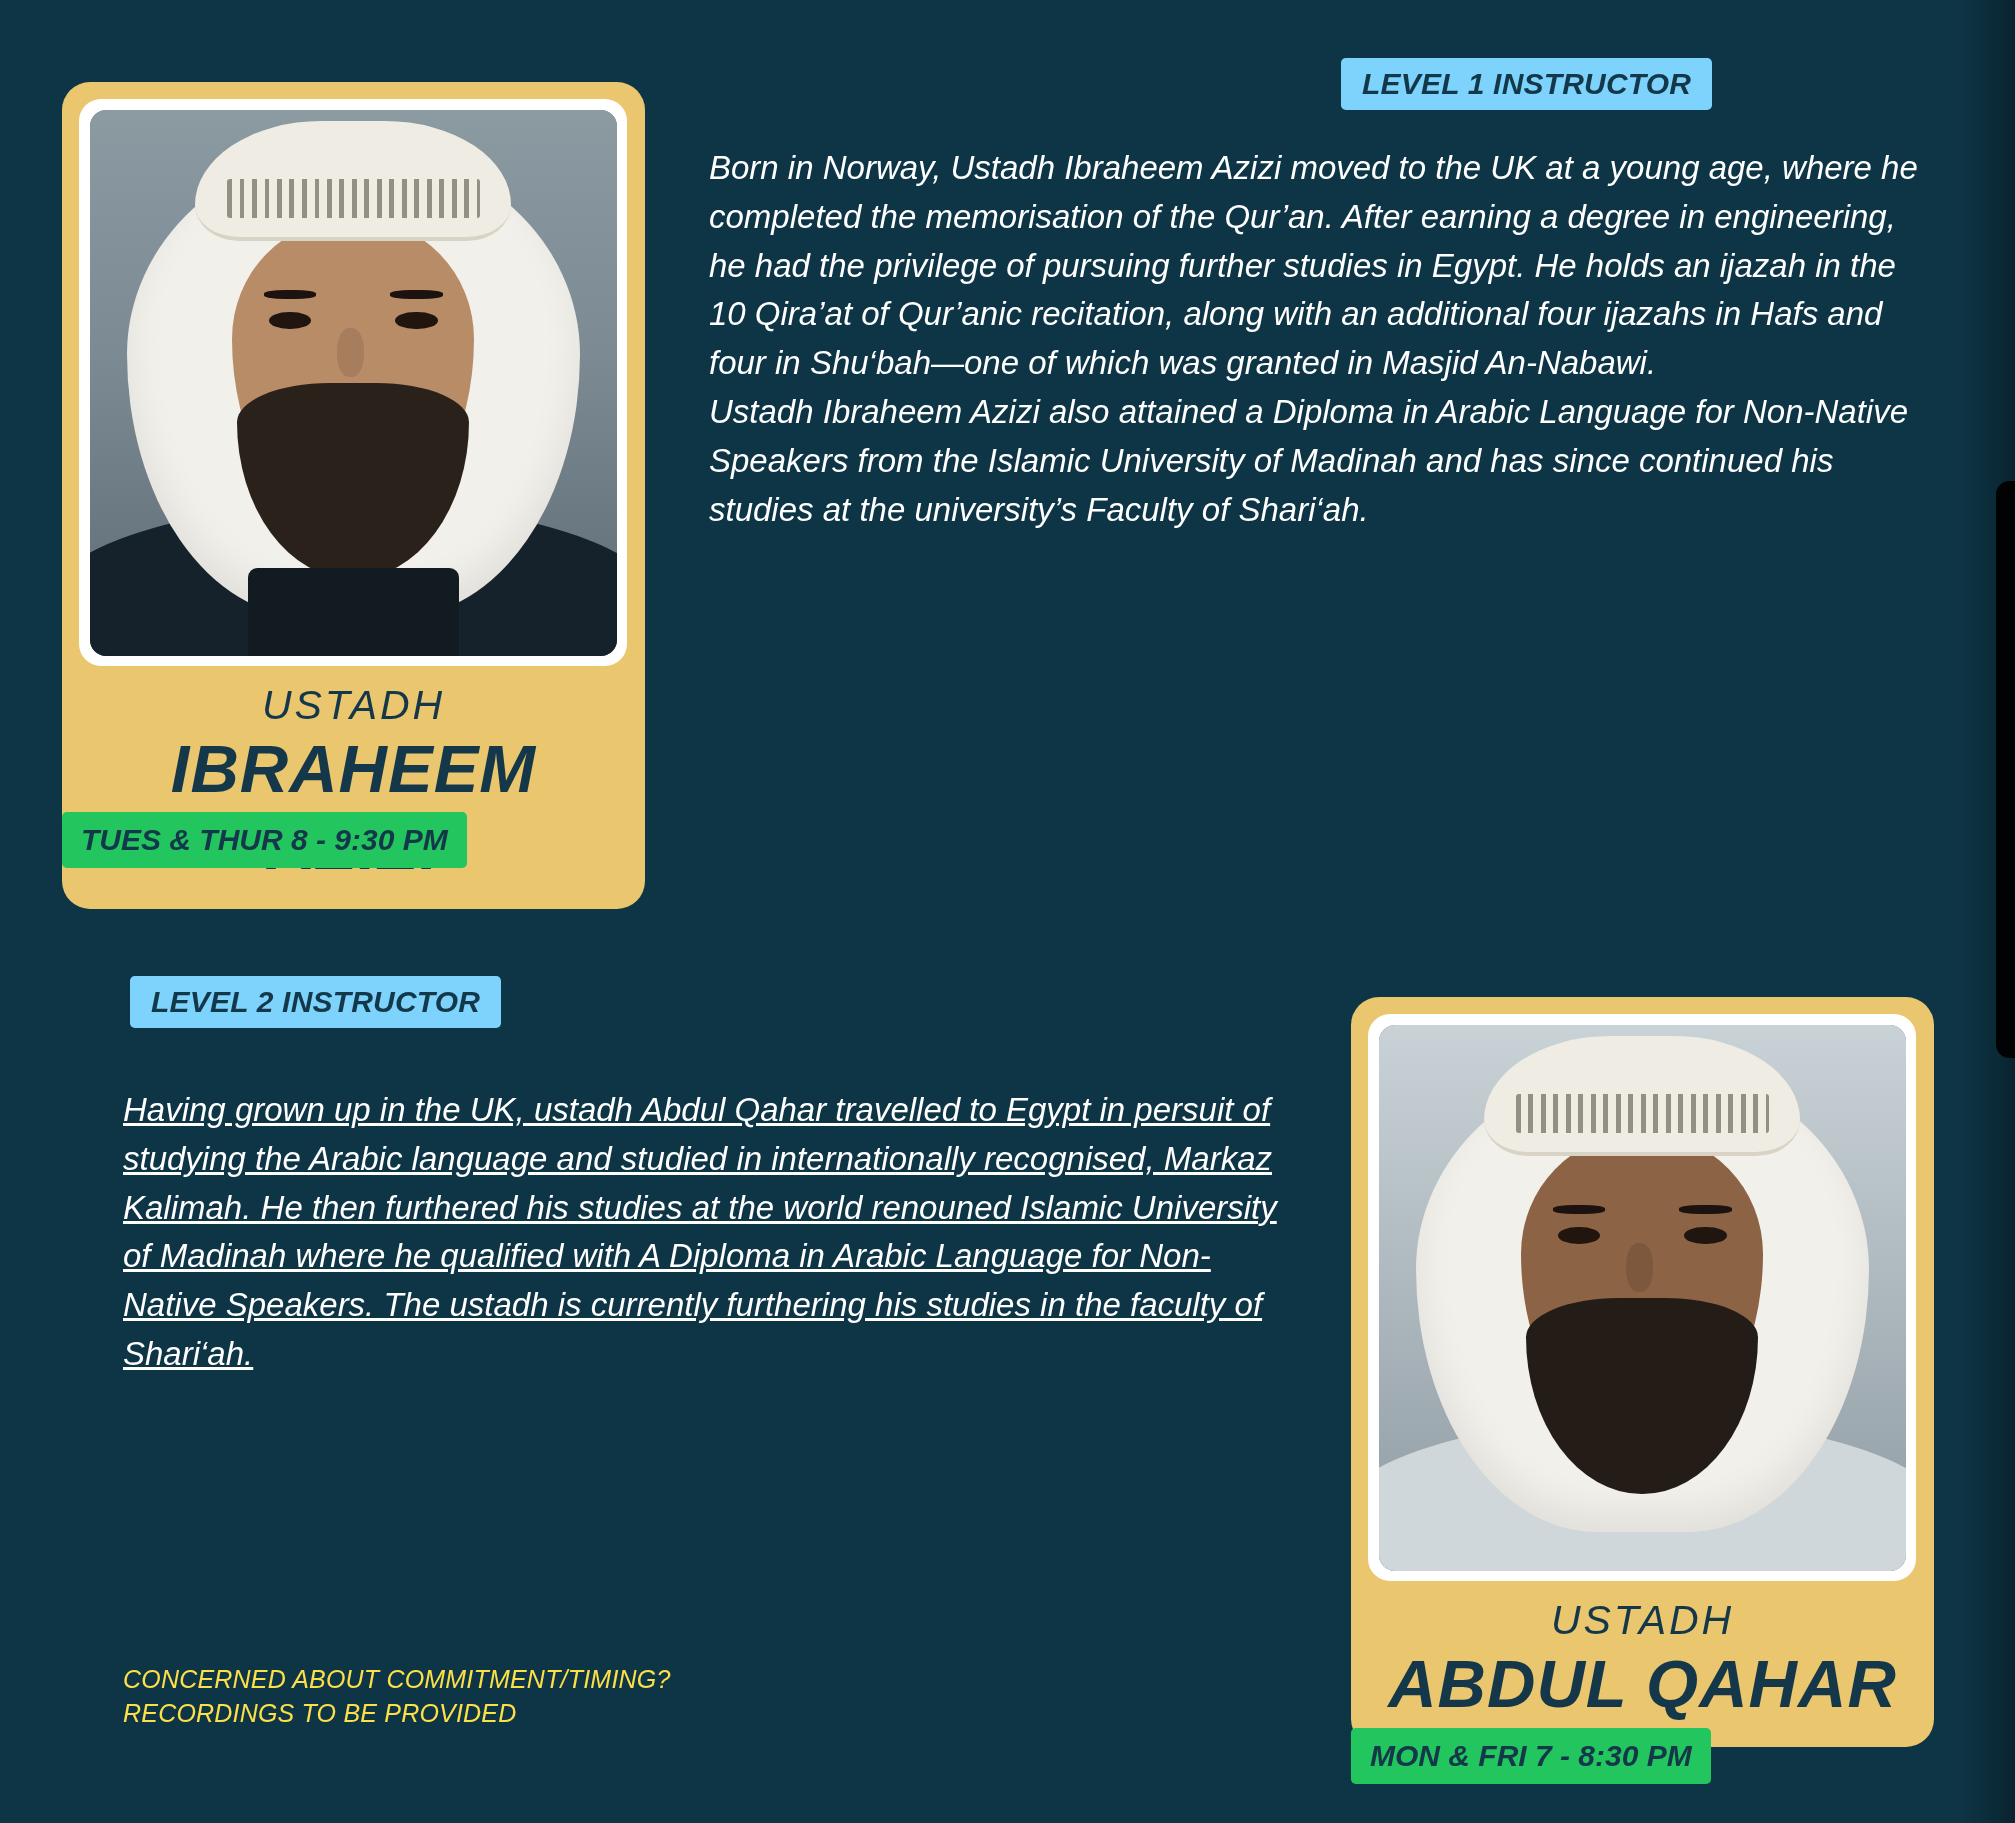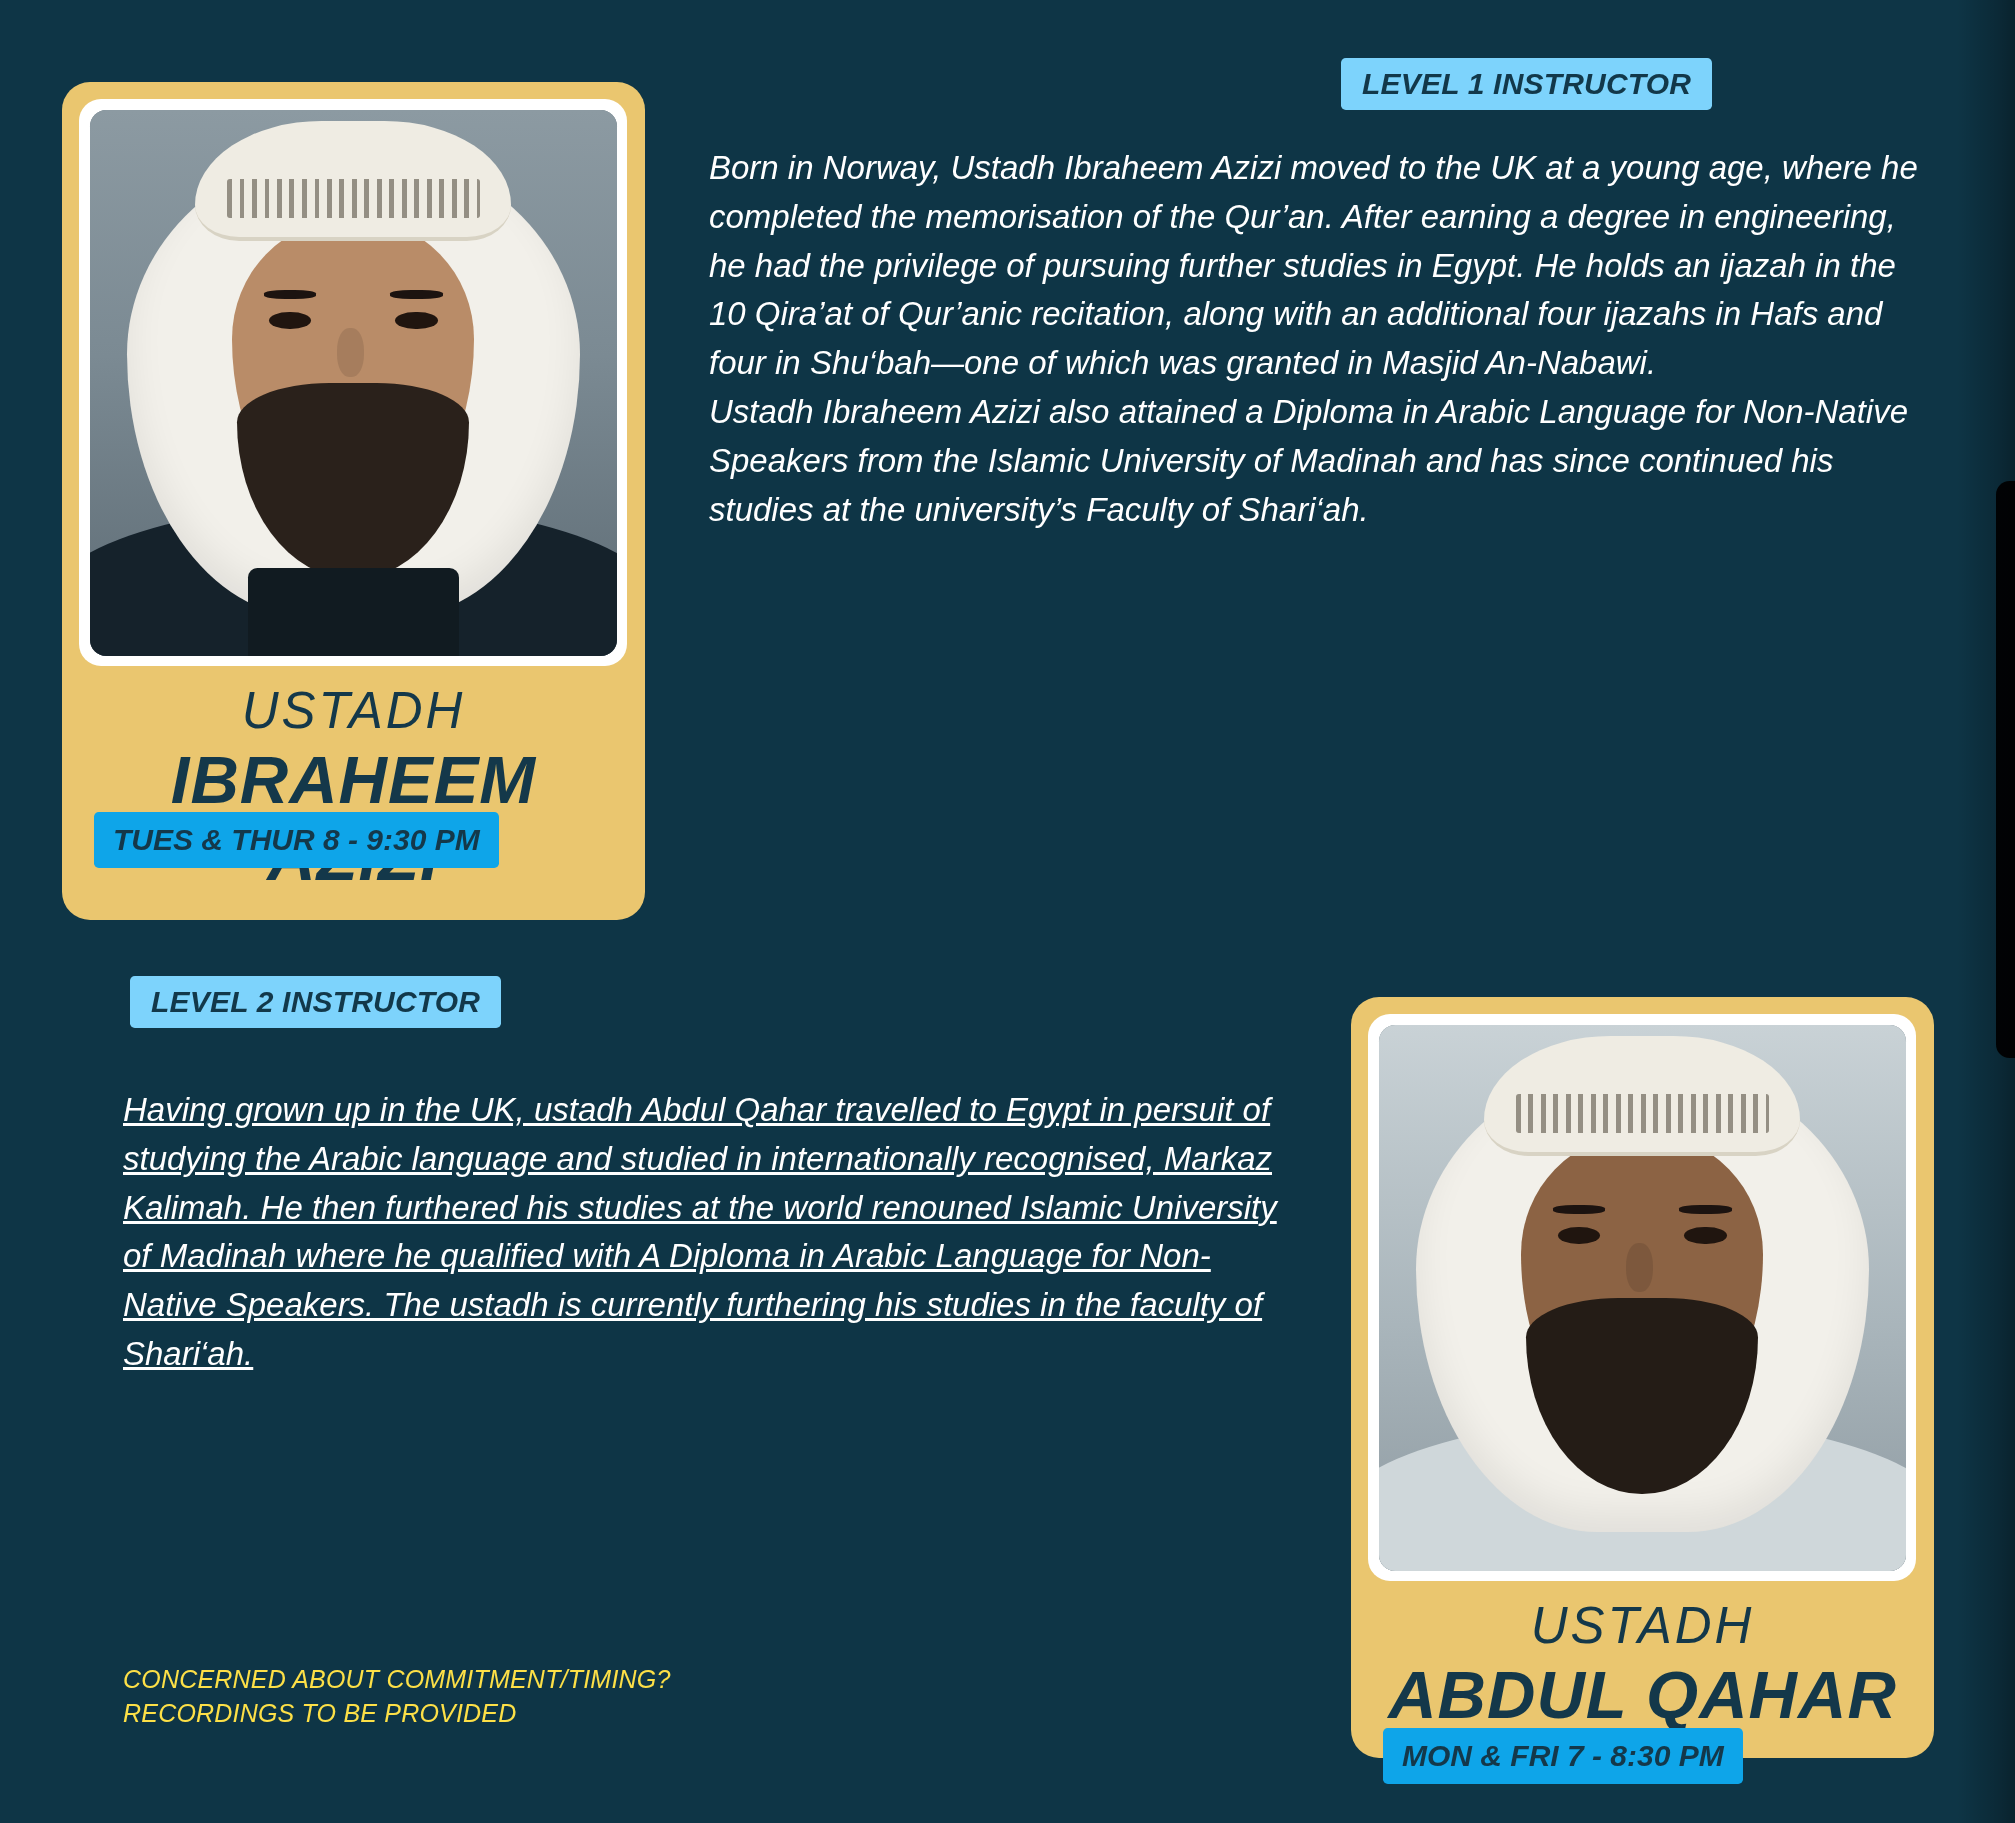--- a/index.html
+++ b/index.html
@@ -78,46 +78,45 @@
     overflow: hidden;
     position: relative;
     background: #6d7d86;
   }
   .card .nameplate {
     text-align: center;
     padding: 16.3px 4.8px 25px 4.8px;
     color: #14384a;
   }
   .card .nameplate .pre {
-    font-size: 51px;
+    font-size: 41px;
     font-style: italic;
     font-weight: normal;
     letter-spacing: 2.9px;
     line-height: 1.1;
   }
   .card .nameplate .main {
     font-size: 67px;
     font-style: italic;
     font-weight: bold;
     letter-spacing: 1px;
     line-height: 1.15;
     margin-top: 1.9px;
   }
 
   .time-pill {
     position: absolute;
-    background: #0ea5e9;
+    background: #22c55e;
     color: #14384a;
     font-size: 30px;
     font-weight: bold;
     font-style: italic;
     border-radius: 4.8px;
     padding: 10.6px 19px 11.5px 19px;
     white-space: nowrap;
-    margin-left: 32px;
   }
 
   
   .bio {
     position: absolute;
     color: #ffffff;
     font-size: 33px;
     line-height: 1.48;
     font-style: italic;
     font-weight: 300;

